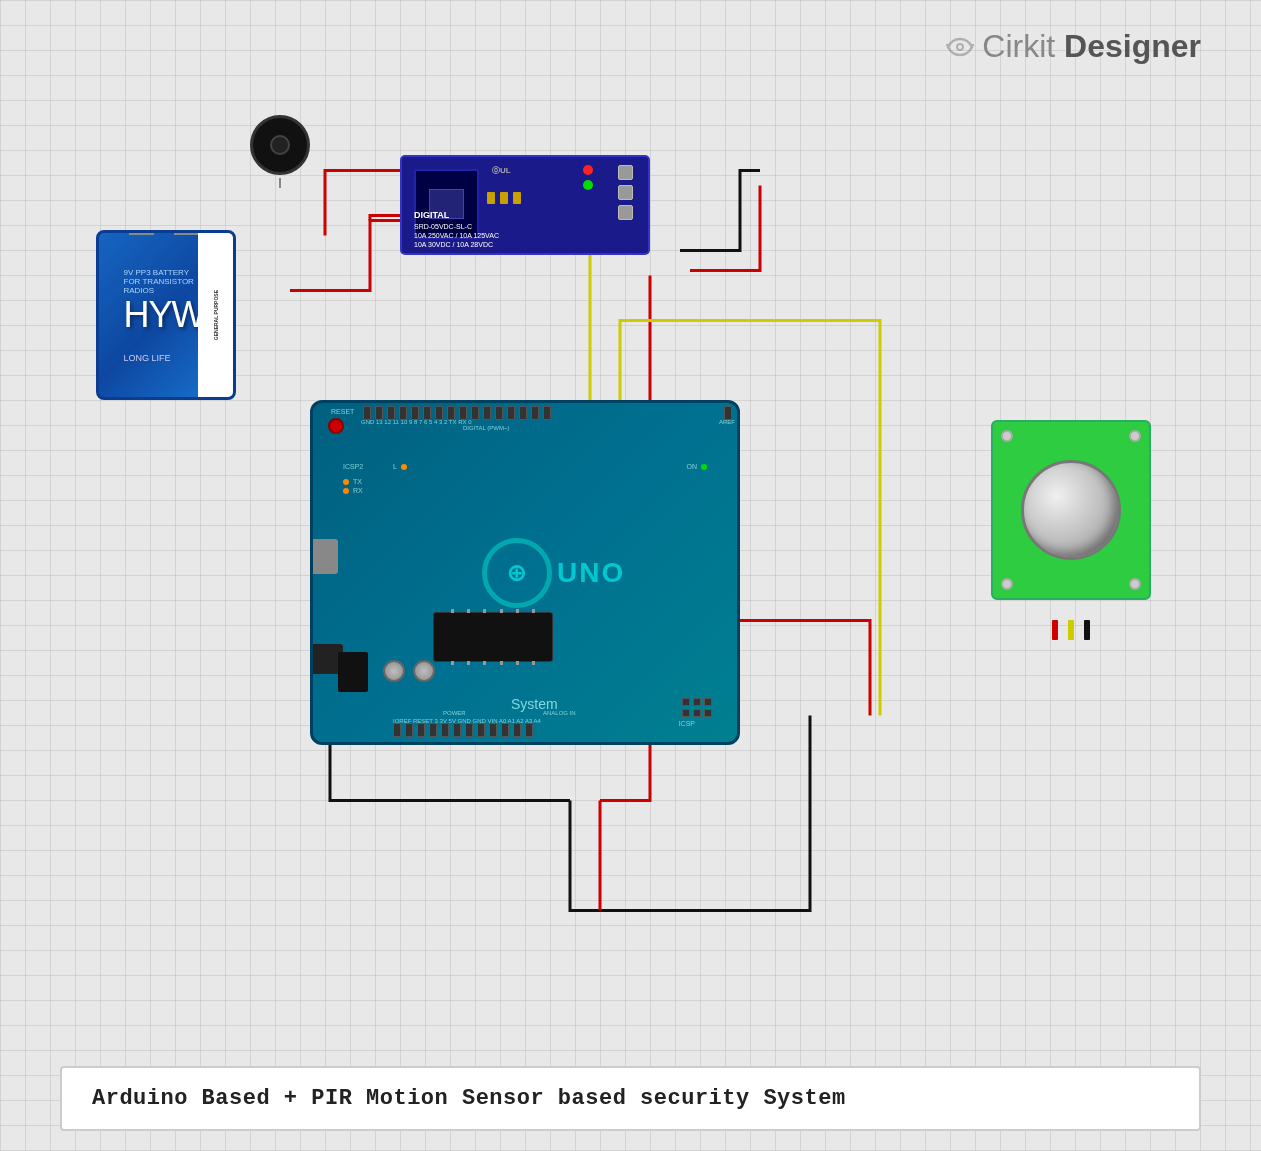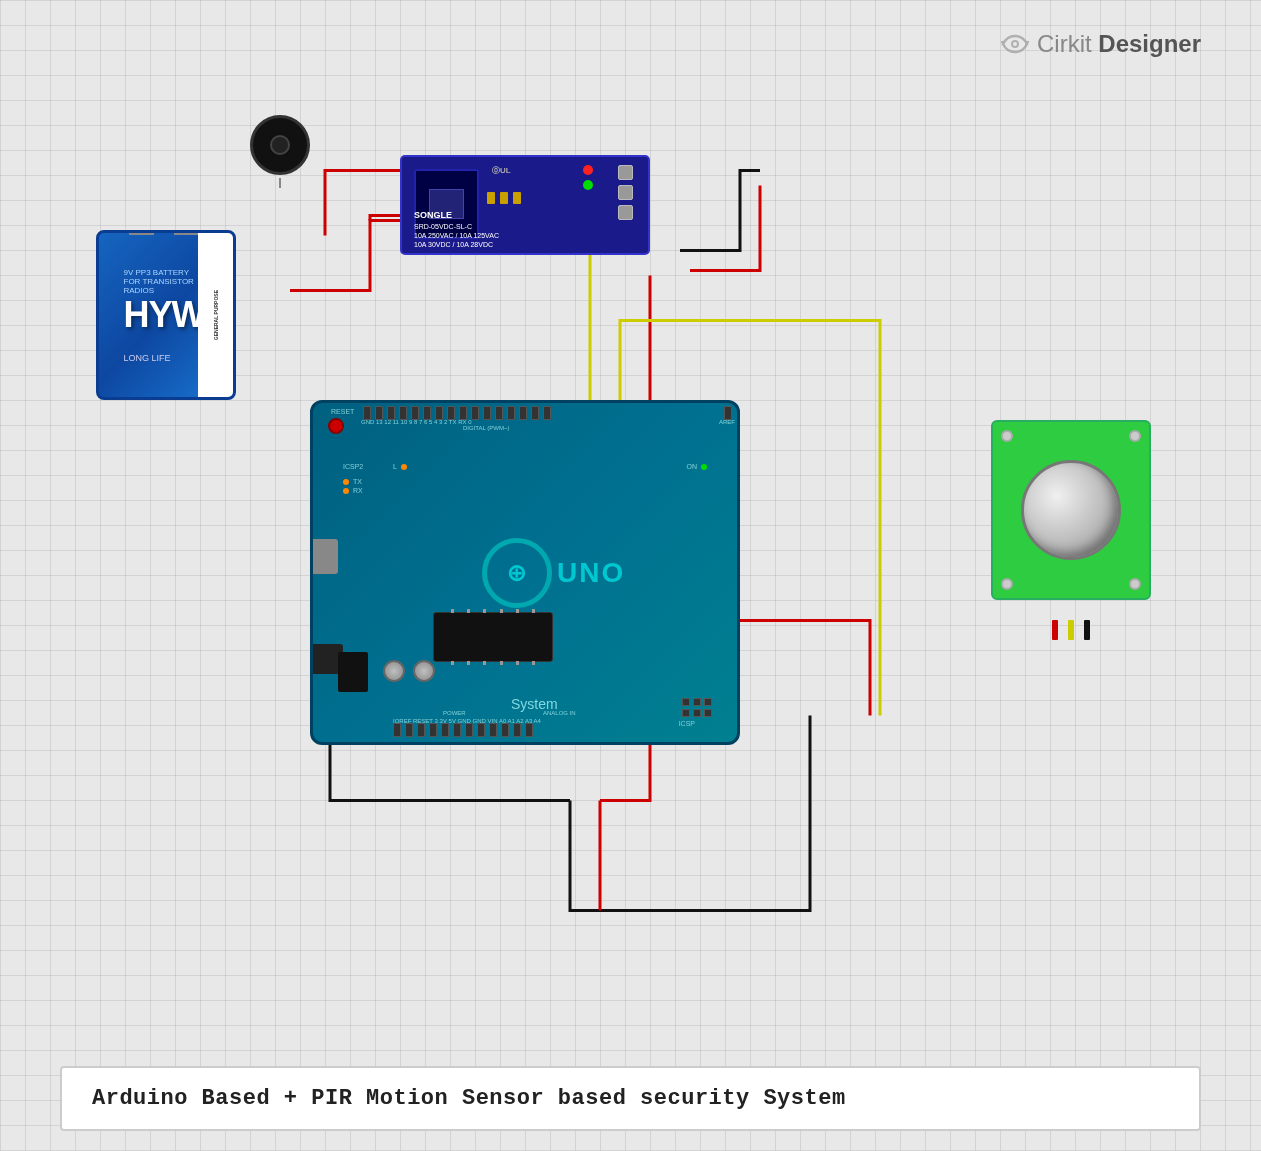--- a/index.html
+++ b/index.html
@@ -33,21 +33,21 @@
       gap: 6px;
       z-index: 10;
     }
     .logo-icon {
       width: 32px;
       height: 32px;
       opacity: 0.7;
     }
     .logo-text {
       font-family: Arial, sans-serif;
-      font-size: 24px;
+      font-size: 32px;
       color: #888;
       font-weight: 300;
     }
     .logo-text strong {
       color: #555;
       font-weight: 700;
     }
 
     
     .canvas {
@@ -129,21 +129,21 @@
       position: relative;
       display: flex;
       align-items: center;
       justify-content: center;
       flex-direction: column;
       overflow: hidden;
     }
     .battery-label-hyw {
       color: #fff;
       font-size: 36px;
-      font-weight: 700;
+      font-weight: 400;
       font-family: Arial Black, sans-serif;
       letter-spacing: -1px;
       line-height: 1;
       text-shadow: 2px 2px 4px rgba(0,0,0,0.5);
     }
     .battery-white-stripe {
       position: absolute;
       right: 0;
       top: 0;
       bottom: 0;
@@ -435,21 +435,21 @@
         <div style="width:10px; height:10px; background:#00dd00; border-radius:50%;"></div>
       </div>
 
       <div style="position:absolute; left:85px; top:35px; display:flex; gap:5px;">
         <div style="width:8px; height:12px; background:#c8a000; border-radius:1px;"></div>
         <div style="width:8px; height:12px; background:#c8a000; border-radius:1px;"></div>
         <div style="width:8px; height:12px; background:#c8a000; border-radius:1px;"></div>
       </div>
 
       <div style="position:absolute; bottom:4px; left:12px; color:#fff; font-size:7px; font-family:Arial,sans-serif; line-height:1.3;">
-        <div style="font-size:9px; font-weight:bold; color:#fff;">SONGLE</div>
+        <div style="font-size:9px; font-weight:bold; color:#fff;">DIGITAL</div>
         <div>SRD-05VDC-SL-C</div>
         <div>10A 250VAC / 10A 125VAC</div>
         <div>10A 30VDC / 10A 28VDC</div>
       </div>
 
       <div style="position:absolute; top:8px; left:90px; color:#aaa; font-size:8px; font-family:Arial,sans-serif; font-weight:bold;">⓪UL</div>
     </div>
   </div>
 
   <div class="component arduino" style="top:310px; left:250px;">

